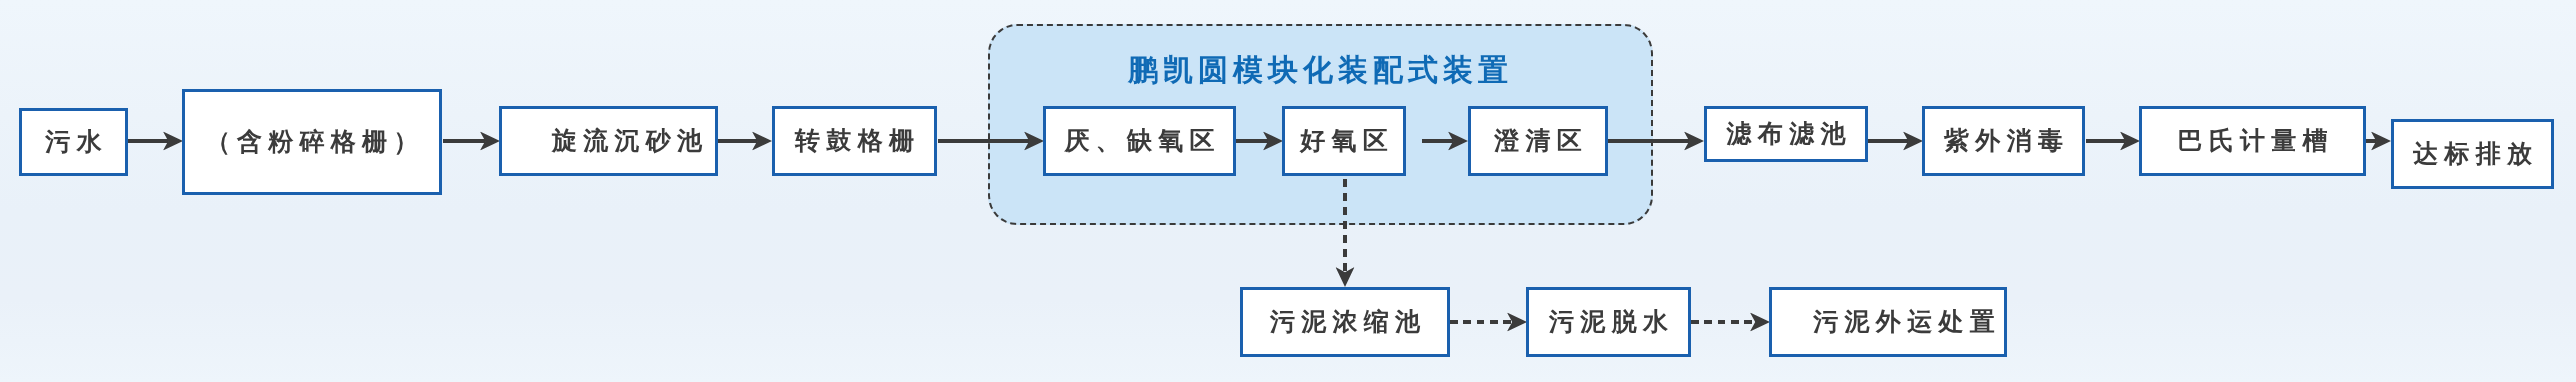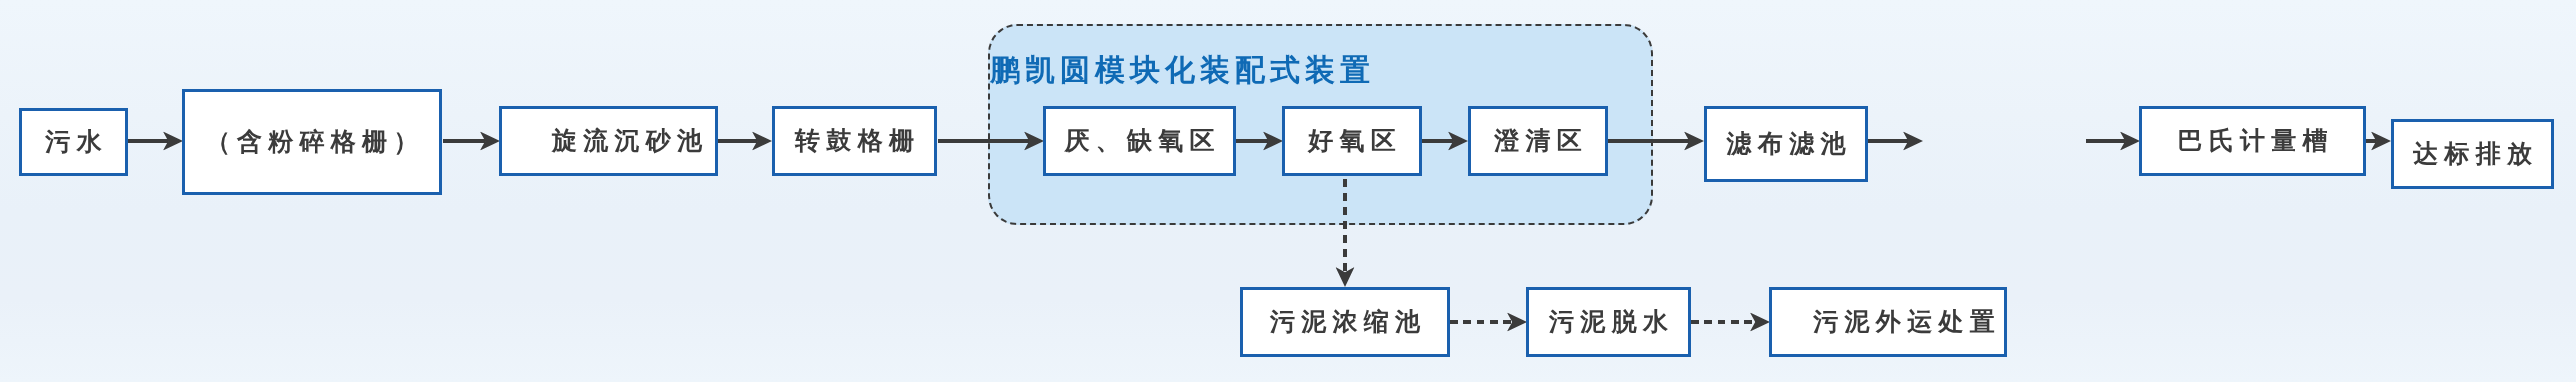--- a/index.html
+++ b/index.html
@@ -31,21 +31,21 @@
   .group{
     position:absolute;left:988px;top:24px;width:665px;height:201px;
     box-sizing:border-box;
     background:var(--group-fill);
     border:2.5px dashed var(--group-border);
     border-radius:29px;
     z-index:1;
   }
   .group-title{
     position:absolute;left:0;top:24px;width:100%;
-    text-align:left;
+    text-align:center;
     color:var(--group-title-color);
     font-size:30px;font-weight:bold;letter-spacing:5px;
     white-space:nowrap;
   }
   
   .node{
     position:absolute;box-sizing:border-box;
     background:var(--node-fill);
     border:3.2px solid var(--node-border);
     display:flex;flex-direction:column;align-items:center;justify-content:center;
@@ -78,23 +78,23 @@
     position:absolute;bottom:0;left:50%;transform:translateX(-50%);
     width:19px;height:20px;background:var(--connector);
     clip-path:polygon(0 0, 50% 26%, 100% 0, 50% 100%);
   }
   
   #n-sewage   {left:19px;  top:108px;width:109px;height:68px;}
   #n-pump     {left:182px; top:89px;width:260px;height:106px;}
   #n-grit     {left:499px; top:106px;width:219px;height:70px;padding-left:37px;}
   #n-drum     {left:772px;top:106px;width:165px;height:70px;}
   #n-anoxic   {left:1043px;top:106px;width:193px;height:70px;}
-  #n-aerobic  {left:1282px;top:106px;width:140px;height:70px;}
+  #n-aerobic  {left:1282px;top:106px;width:124px;height:70px;}
   #n-clarifier{left:1468px;top:106px;width:140px;height:70px;}
-  #n-cloth    {left:1704px;top:106px;width:164px;height:76px;text-align:center;}
+  #n-cloth    {left:1704px;top:106px;width:164px;height:56px;text-align:center;}
   #n-uv       {left:1922px;top:106px;width:163px;height:70px;}
   #n-parshall {left:2139px;top:106px;width:227px;height:70px;align-items:center;}
   #n-discharge{left:2391px;top:106px;width:163px;height:70px;margin-top:13px;}
   #n-thicken  {left:1240px;top:287px;width:210px;height:70px;}
   #n-dewater  {left:1526px;top:287px;width:165px;height:70px;}
   #n-disposal {left:1769px;top:287px;width:238px;height:70px;padding-left:32px;}
   
   #a1 {left:127px; top:132px;width:56px;}
   #a2 {left:443px; top:132px;width:57px;}
   #a3 {left:718px;top:132px;width:54px;}
@@ -143,20 +143,23 @@
   </div>
 
   <div class="node" id="n-clarifier">
     <span>澄清区</span>
   </div>
 
   <div class="node" id="n-cloth">
     <span>滤布滤池</span>
   </div>
 
+  <div class="node" id="n-uv">
+    <span>紫外消毒</span>
+  </div>
 
   <div class="node" id="n-parshall">
     <span>巴氏计量槽</span>
   </div>
 
   <div class="node" id="n-discharge">
     <span>达标排放</span>
   </div>
 
   <div class="node" id="n-thicken">

